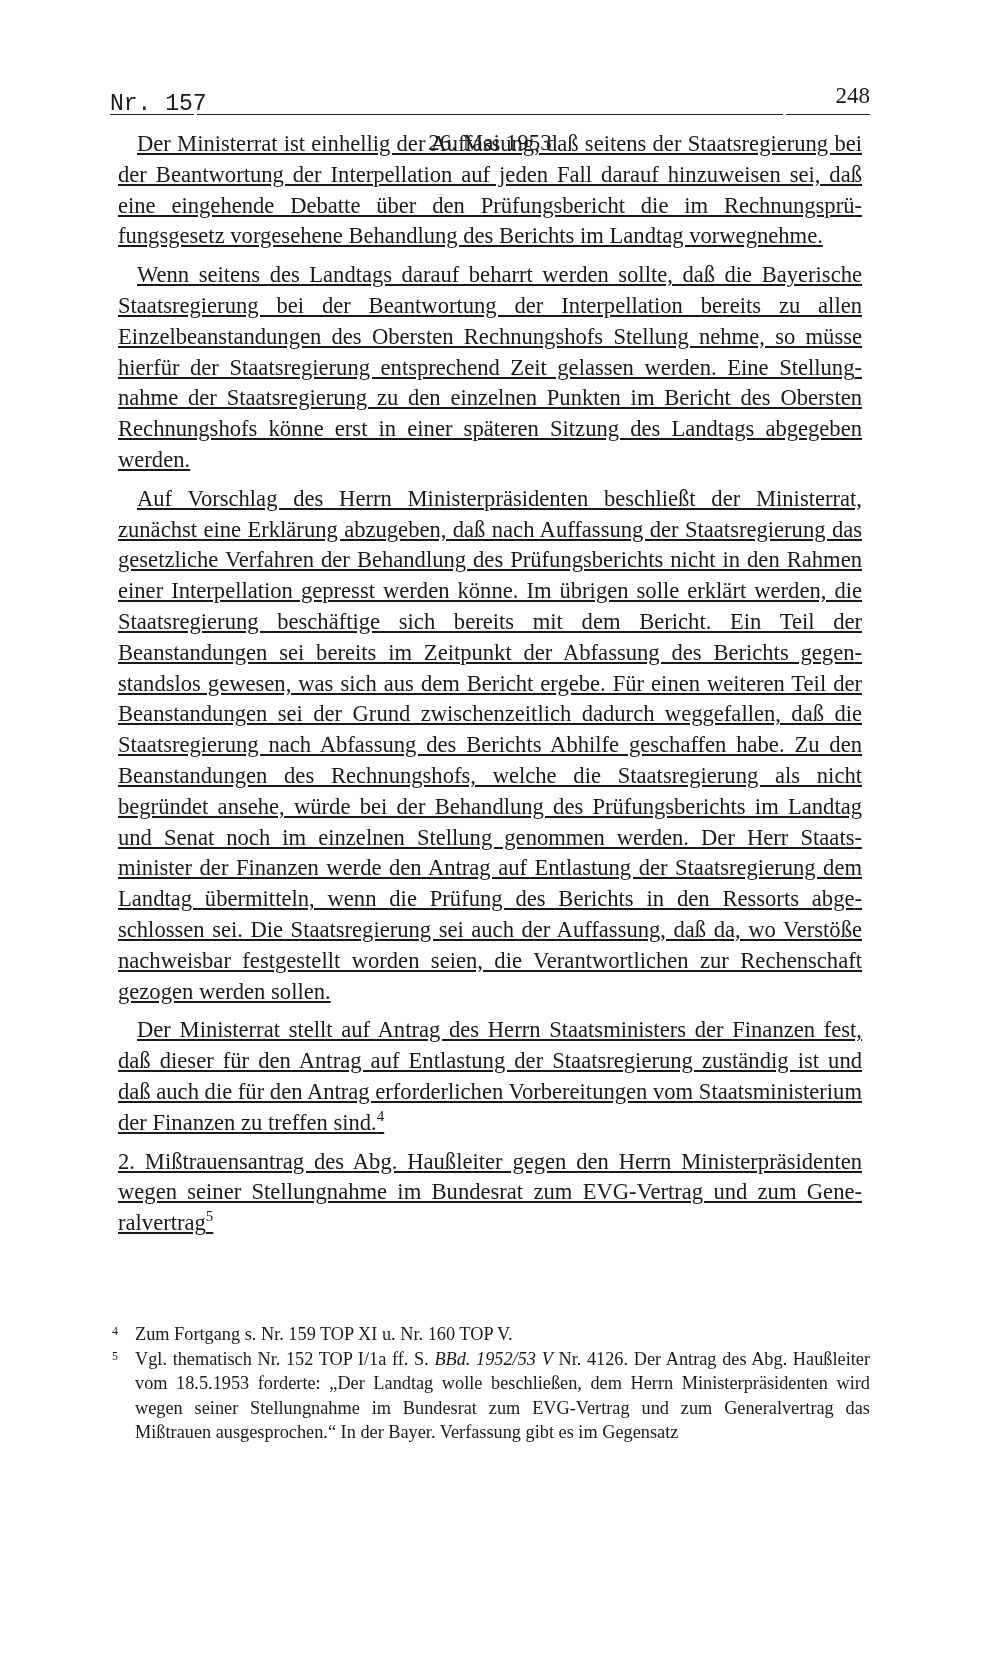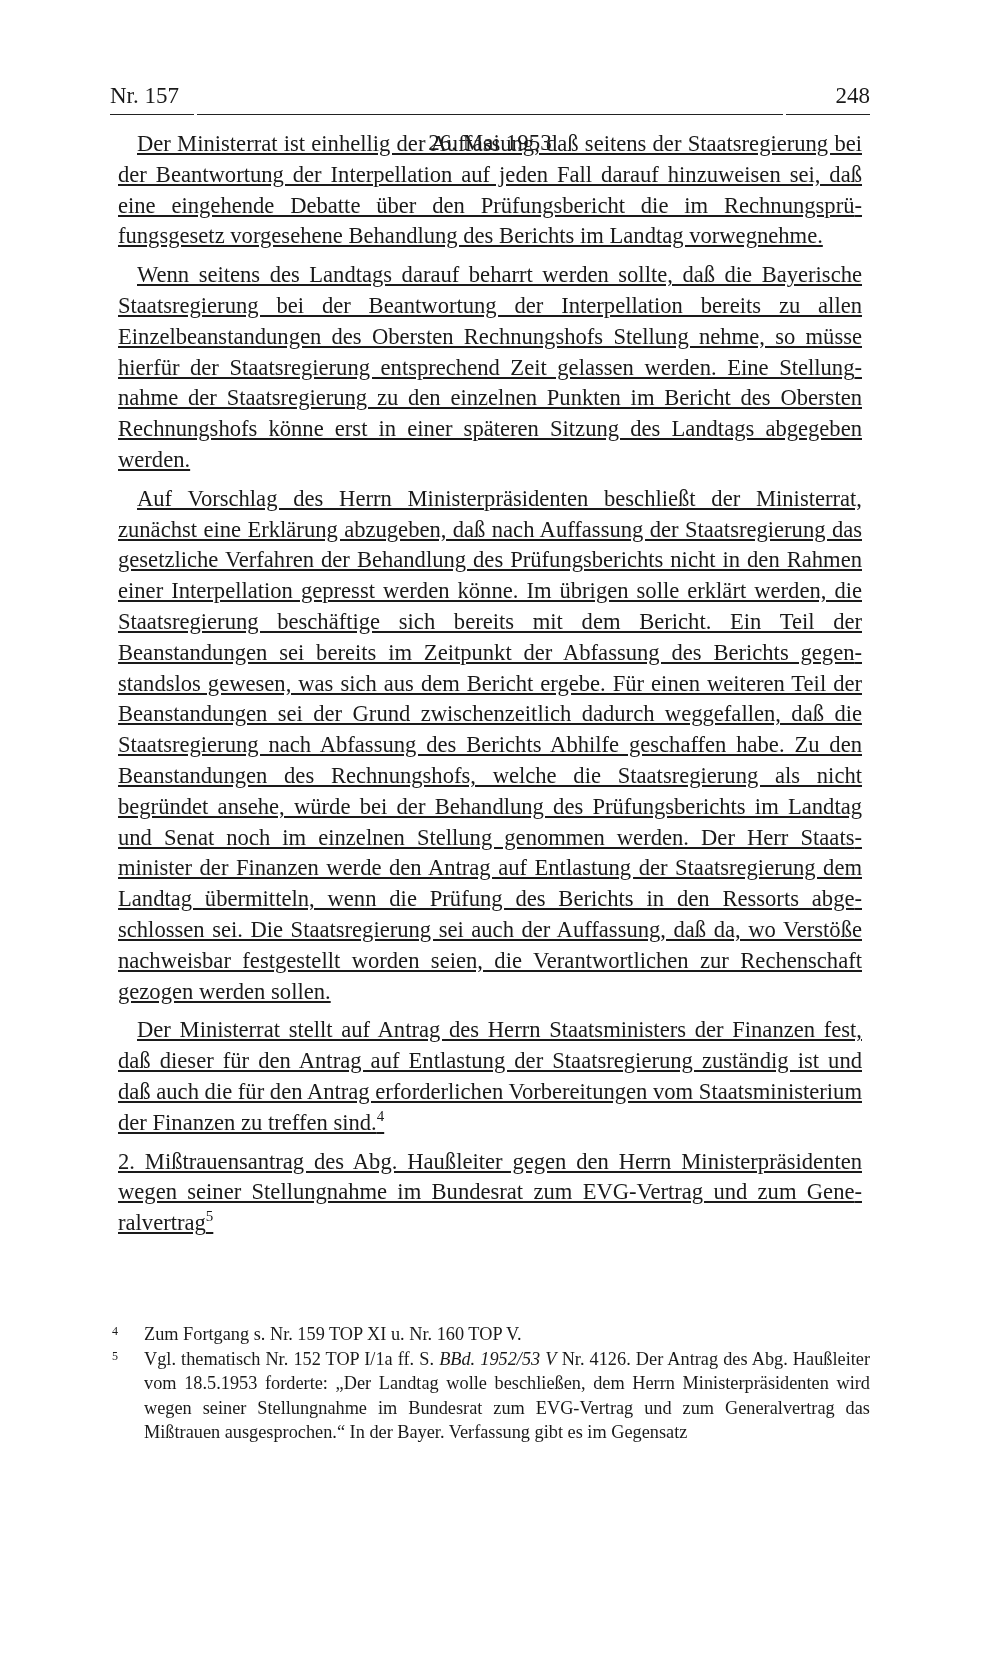--- a/index.html
+++ b/index.html
@@ -20,21 +20,21 @@
       left: 110px;
       top: 80px;
       width: 760px;
     }
     .running-head {
       position: relative;
       height: 32px;
       font-size: 23px;
       line-height: 32px;
     }
-    .rh-left { position: absolute; left: 0; top: 0; }
+    .rh-left { position: absolute; left: 0; top: 8px; font-family: Liberation Mono, monospace; }
     .rh-center { position: absolute; left: 0; right: 0; top: 0; text-align: center; margin-top: 47px; }
     .rh-right { position: absolute; right: 0; top: 0; }
     .head-rule {
       position: relative;
       height: 1px;
       margin-top: 2px;
       display: flex;
       gap: 3px;
     }
     .head-rule span {
@@ -82,21 +82,20 @@
     .fn-num {
       width: 25px;
       flex: 0 0 25px;
       font-size: 12px;
       line-height: 18px;
       padding-left: 2px;
       box-sizing: border-box;
     }
     .fn-text {
       flex: 1;
-      margin-left: 9px;
     }
     .fn-text em { }
   </style>
 </head>
 <body>
 
 <div class="page">
   <div class="running-head">
     <span class="rh-left">Nr. 157</span>
     <span class="rh-center">26. Mai 1953</span>

